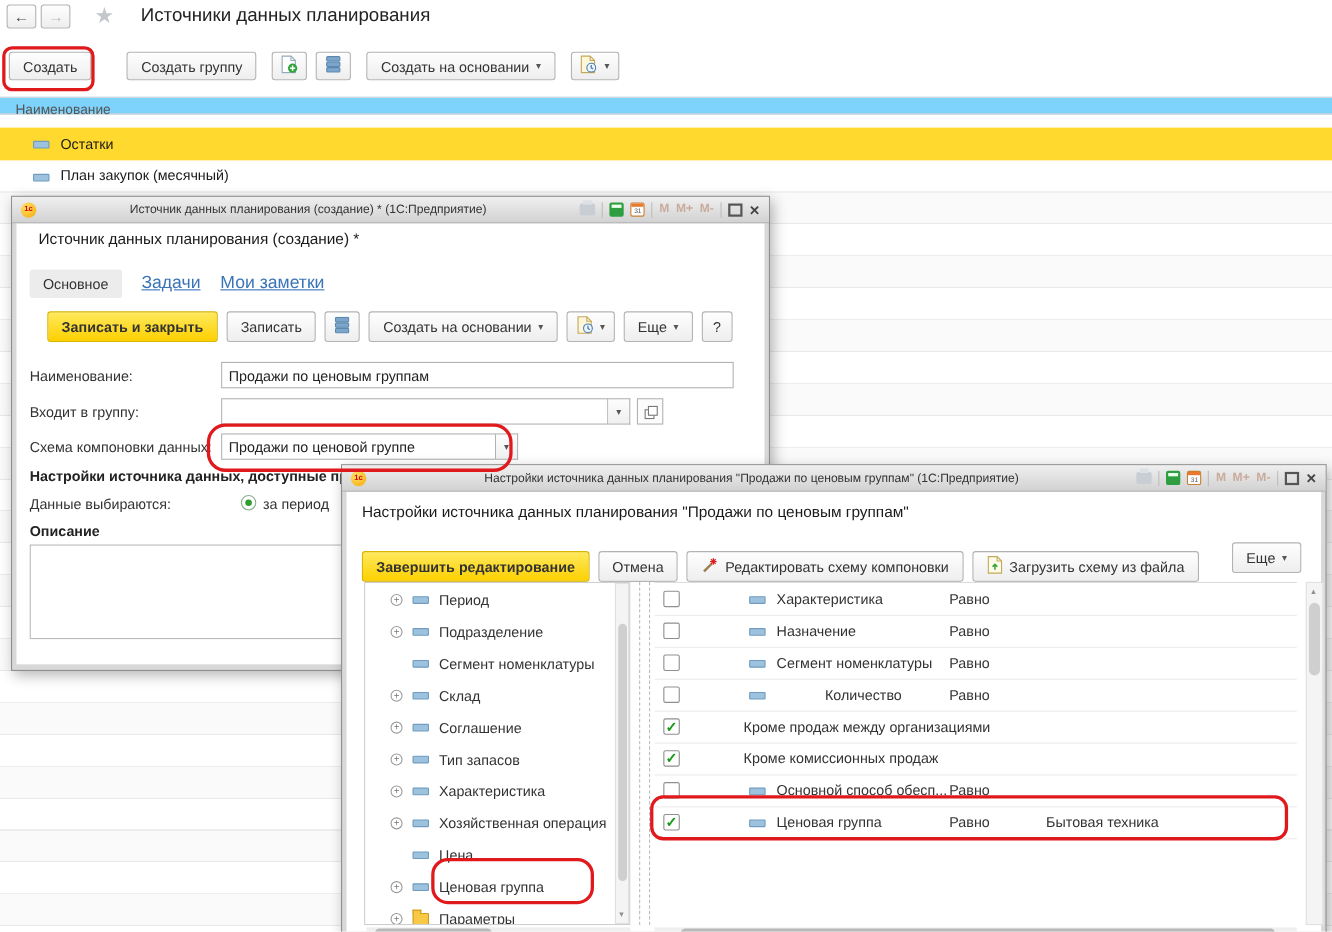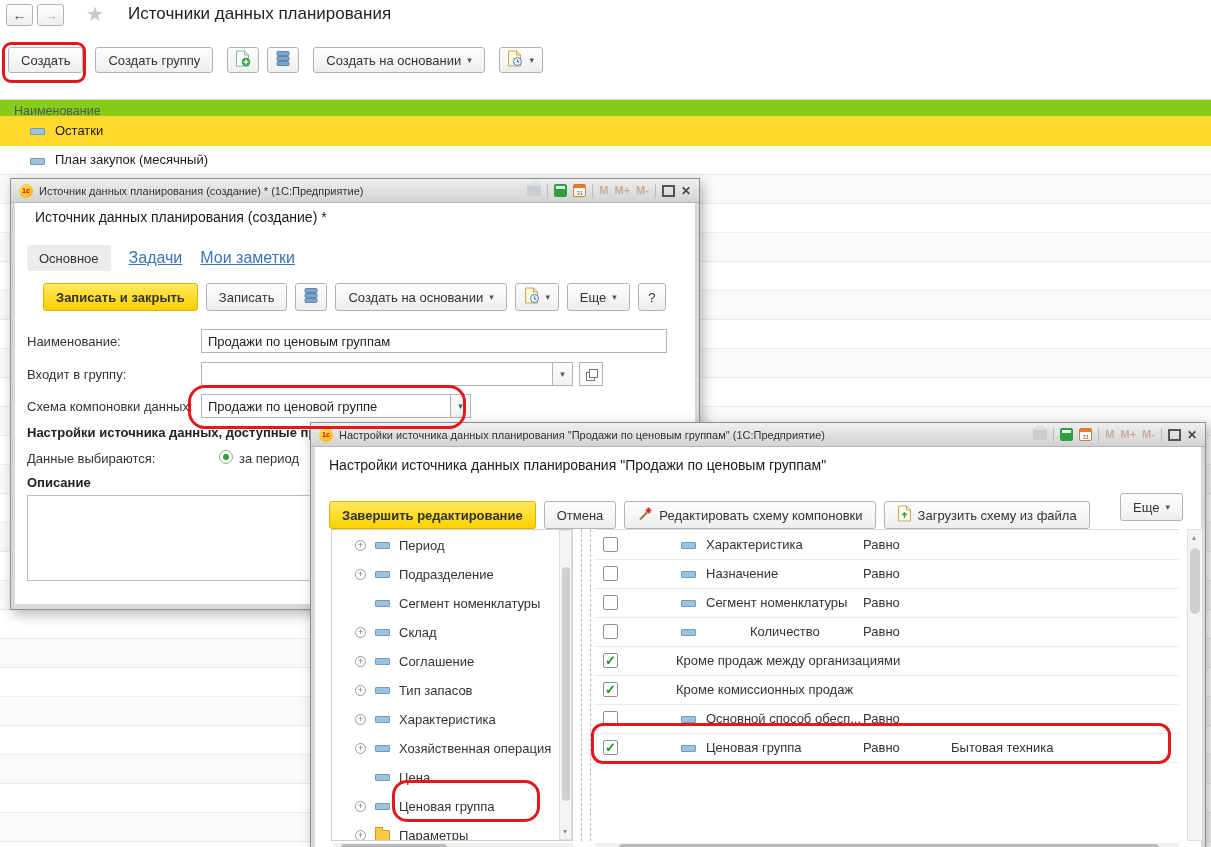--- a/index.html
+++ b/index.html
@@ -32,21 +32,21 @@
             border-radius:50%;font-size:9px;line-height:1;color:#777;background:#fff;box-sizing:border-box;}
   .cb{display:inline-flex;align-items:center;justify-content:center;width:15px;height:15px;box-sizing:border-box;
       border:1px solid #8f8f8f;border-radius:2px;background:#fff;}
   .cb .check{color:#169a16;font-size:13px;font-weight:bold;line-height:1;}
   .radio{display:inline-block;width:14px;height:14px;border:1px solid #8faf8f;border-radius:50%;background:#fff;box-sizing:border-box;position:relative;}
   .radio.sel::after{content:"";position:absolute;left:3px;top:3px;width:6px;height:6px;border-radius:50%;background:#2f9e2f;}
   
   .window{position:absolute;background:#d8d8d8;border:1px solid #8f8f8f;box-shadow:3px 4px 12px rgba(0,0,0,.30);}
   .window-body{position:absolute;left:4px;right:4px;top:24px;bottom:5px;background:#fff;}
   .titlebar{position:absolute;left:0;right:0;top:0;height:24px;display:flex;align-items:center;gap:6px;padding:0 8px;
-            box-sizing:border-box;background:linear-gradient(#efefef,#d2d2d2);border-bottom:1px solid #b5b5b5;font-size:11px;color:#333;}
+            box-sizing:border-box;background:linear-gradient(#efefef,#d2d2d2);border-bottom:1px solid #b5b5b5;font-size:11px;color:#333;text-align:center;}
   .titlebar .ttl{flex:1;overflow:hidden;white-space:nowrap;text-overflow:clip;}
   .tb-icons{display:flex;align-items:center;gap:6px;}
   .tb-sep{width:1px;height:14px;background:#bdbdbd;}
   .logo1c{width:14px;height:14px;border-radius:50%;background:radial-gradient(circle at 35% 30%,#ffe169,#f7a900);
           display:inline-flex;align-items:center;justify-content:center;font-size:7px;font-weight:bold;color:#d40000;}
   .m-ico{font-size:11px;font-weight:bold;color:#c9ab9c;line-height:1;}
   .max-ico{width:9px;height:8px;border:2px solid #555;display:inline-block;}
   .close-ico{font-size:12px;font-weight:bold;color:#444;line-height:1;}
   .printer-ico{width:14px;height:11px;background:#c9ced4;border-radius:2px;position:relative;}
   .printer-ico::before{content:"";position:absolute;left:3px;top:-3px;width:8px;height:4px;background:#dde1e5;}
@@ -85,21 +85,21 @@
       </span>
     <span class="btn" style="height:22px;width:27px;padding:0;">
         <span style="font-size:14px;color:#b9b9b9;">→</span>
       </span>
   </div>
   <span class="abs" style="left:86px;top:2px;font-size:20px;color:#c3c7cb;">★</span>
   <div class="abs" style="left:128px;top:4px;font-size:17px;color:#222;">Источники данных планирования</div>
 
   <div class="abs flexrow" style="left:8px;top:47px;">
     <button class="btn">Создать</button>
-    <button class="btn" style="margin-left:4px;">Создать группу</button>
+    <button class="btn" style="margin-left:24px;">Создать группу</button>
     <button class="btn iconbtn" style="margin-left:6px;">
       <span>
         <svg width="16" height="17" viewBox="0 0 16 17">
             <path d="M1.5 1h8l4 4v11h-12z" fill="#fff" stroke="#93a9ba"></path>
             <path d="M9.5 1v4h4" fill="none" stroke="#93a9ba"></path>
             <circle cx="11" cy="12" r="4.2" fill="#2fa53c"></circle>
             <path d="M11 9.6v4.8M8.6 12h4.8" stroke="#fff" stroke-width="1.4"></path>
           </svg>
       </span>
     </button>
@@ -124,21 +124,21 @@
             <path d="M1.5 1h8l4 4v11h-12z" fill="#fdf6d8" stroke="#c2a95a"></path>
             <path d="M9.5 1v4h4" fill="none" stroke="#c2a95a"></path>
             <circle cx="10.5" cy="11.5" r="4" fill="#eef5fc" stroke="#4a7fb5"></circle>
             <path d="M10.5 9.2v2.4l1.7 1" fill="none" stroke="#4a7fb5" stroke-width="1.2"></path>
           </svg>
       </span>
       <span class="caret">▾</span>
     </button>
   </div>
 
-  <div class="abs" style="left:0;top:99px;width:1211px;height:28px;background:#84cc16;border-top:1px solid #dcdcdc;border-bottom:1px solid #cdcdcd;box-sizing:border-box;">
+  <div class="abs" style="left:0;top:88px;width:1211px;height:16px;background:#7dd3fc;border-top:1px solid #dcdcdc;border-bottom:1px solid #cdcdcd;box-sizing:border-box;">
     <span style="position:absolute;left:14px;top:4px;font-size:12.5px;color:#555;">Наименование</span>
   </div>
 
   <div class="abs" style="left:0;top:116px;width:1211px;height:30px;background:#ffd92e;">
     <span class="dash" style="position:absolute;left:30px;top:12px;"></span>
     <span style="position:absolute;left:55px;top:7px;font-size:13px;color:#1a1a1a;">Остатки</span>
   </div>
   <div class="abs" style="left:0;top:146px;width:1211px;height:29px;background:#fff;border-bottom:1px solid #e9e9e9;box-sizing:border-box;">
     <span class="dash" style="position:absolute;left:30px;top:12px;"></span>
     <span style="position:absolute;left:55px;top:6px;font-size:13px;color:#1a1a1a;">План закупок (месячный)</span>

